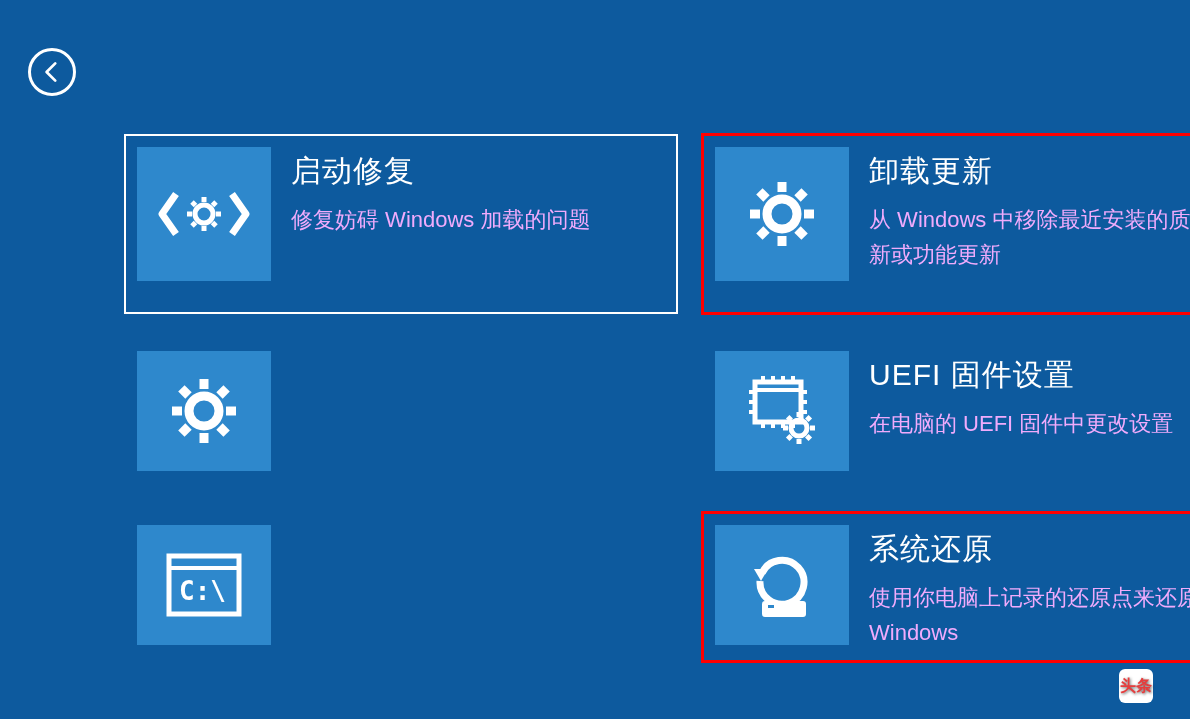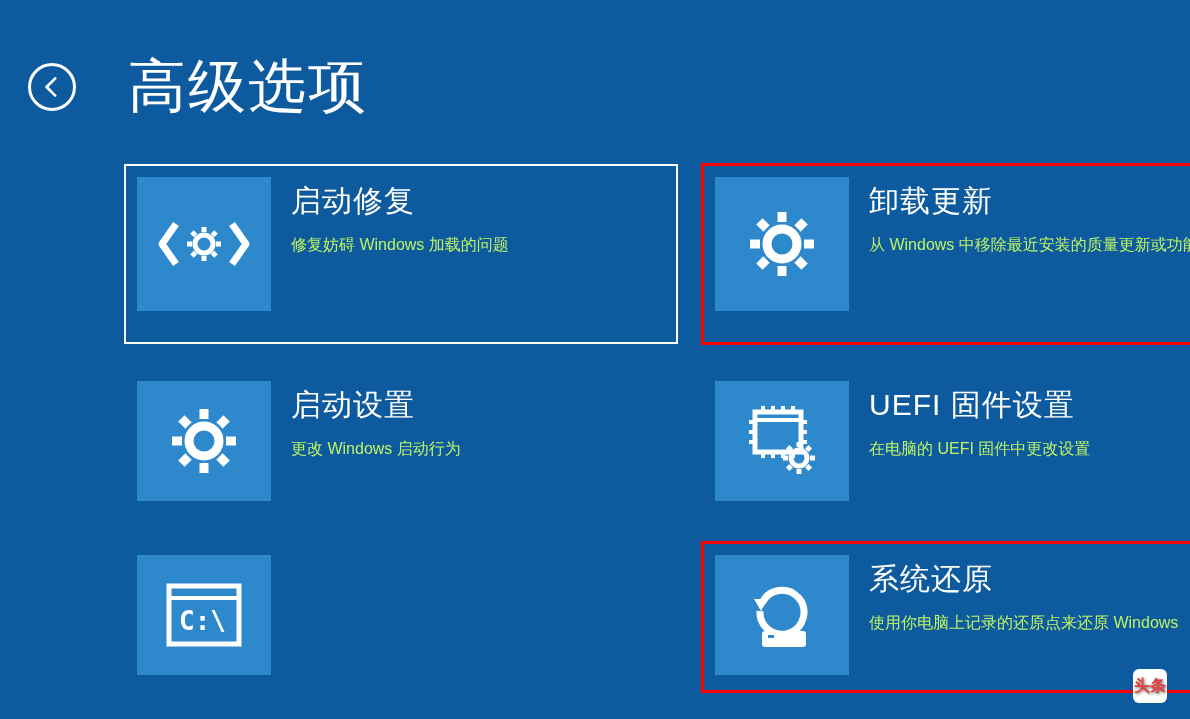--- a/index.html
+++ b/index.html
@@ -84,29 +84,29 @@
       padding: 4px 0 0 20px;
       flex: 1;
     }
     .tile-title {
       font-size: 30px;
       font-weight: 400;
       margin-bottom: 10px;
       letter-spacing: 1px;
     }
     .tile-desc {
-      font-size: 16px;
+      font-size: 22px;
       font-weight: 300;
-      color: #bef264;
+      color: #f0abfc;
       line-height: 1.6;
     }
     .watermark {
       position: absolute;
       bottom: 16px;
-      right: 23px;
+      right: 37px;
       font-size: 28px;
       font-weight: bold;
       color: #ffffff;
       text-shadow: 1px 1px 3px rgba(0,0,0,0.6);
       display: flex;
       align-items: center;
       gap: 8px;
     }
     .watermark-logo {
       width: 34px;
@@ -123,21 +123,20 @@
   </style>
 </head>
 <body>
 
 <div class="header">
   <div class="back-button">
     <svg viewBox="0 0 24 24" fill="none" stroke="#ffffff" stroke-width="2.5">
       <path d="M15 4 L7 12 L15 20" stroke-linecap="round" stroke-linejoin="round"></path>
     </svg>
   </div>
-  <h1 class="page-title">高级选项</h1>
 </div>
 
 <div class="options-grid">
 
   <div class="option-tile selected">
     <div class="tile-icon">
       <svg width="92" height="60" viewBox="0 0 92 60">
         <path d="M18 10 L4 30 L18 50" stroke="#ffffff" stroke-width="7" fill="none" stroke-linejoin="round"></path>
         <path d="M74 10 L88 30 L74 50" stroke="#ffffff" stroke-width="7" fill="none" stroke-linejoin="round"></path>
         <g transform="translate(46,30)">
@@ -195,24 +194,20 @@
               <line x1="0" y1="32" x2="0" y2="22"></line>
             <line x1="-32" y1="0" x2="-22" y2="0"></line>
               <line x1="32" y1="0" x2="22" y2="0"></line>
             <line x1="-22.6" y1="-22.6" x2="-15.5" y2="-15.5"></line>
               <line x1="22.6" y1="22.6" x2="15.5" y2="15.5"></line>
             <line x1="-22.6" y1="22.6" x2="-15.5" y2="15.5"></line>
               <line x1="22.6" y1="-22.6" x2="15.5" y2="-15.5"></line>
           </g>
         </g>
       </svg>
-    </div>
-    <div class="tile-text">
-      <div class="tile-title">启动设置</div>
-      <div class="tile-desc">更改 Windows 启动行为</div>
     </div>
   </div>
 
   <div class="option-tile short">
     <div class="tile-icon short">
       <svg width="86" height="86" viewBox="0 0 86 86">
         <rect x="16" y="14" width="46" height="40" fill="none" stroke="#ffffff" stroke-width="5"></rect>
         <line x1="16" y1="22" x2="62" y2="22" stroke="#ffffff" stroke-width="4"></line>
         <g stroke="#ffffff" stroke-width="4">
           <line x1="24" y1="8" x2="24" y2="14"></line>

